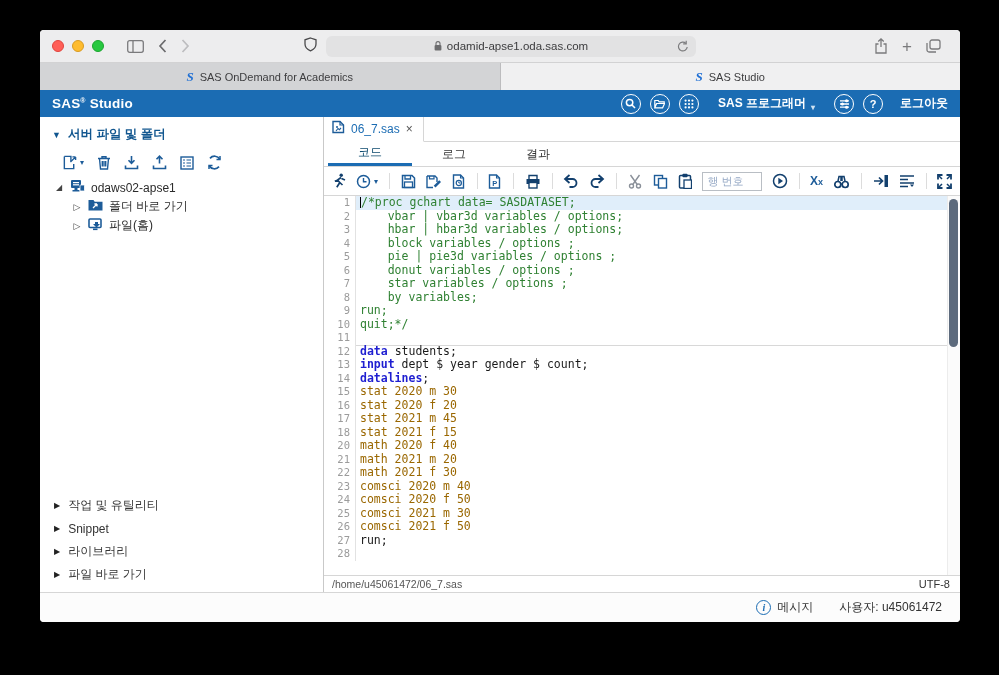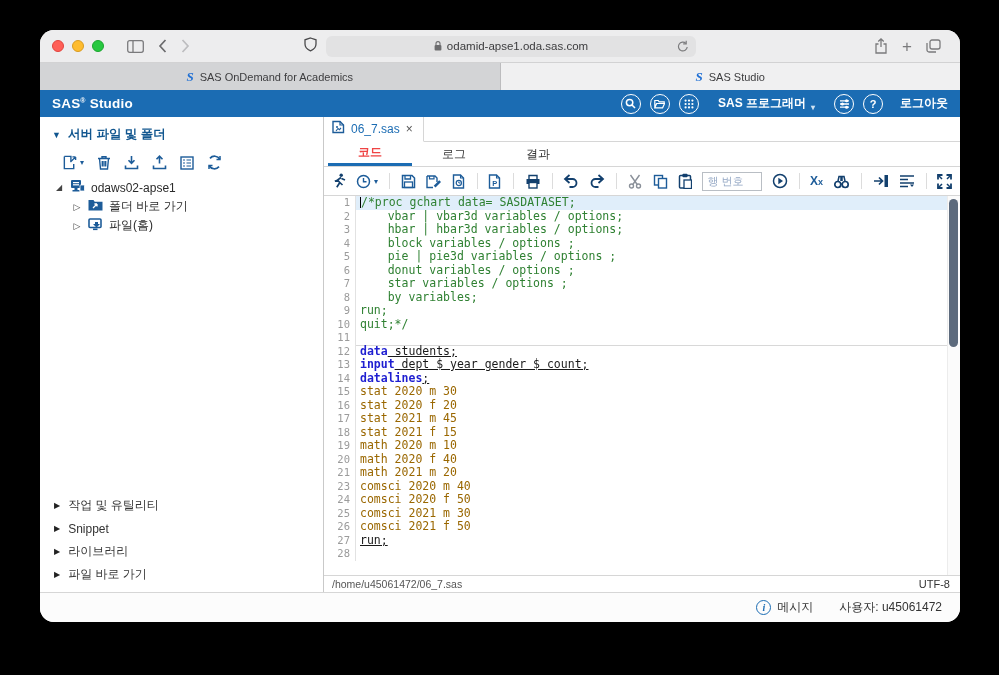--- a/index.html
+++ b/index.html
@@ -1,18 +1,18 @@
 <!DOCTYPE html>
 <html><head>
 <meta charset="utf-8">
 <style>
   * { margin:0; padding:0; box-sizing:border-box; }
   html,body { width:999px; height:675px; background:#000; font-family:"Liberation Sans", sans-serif; overflow:hidden; }
   .window { position:absolute; left:40px; top:30px; width:920px; height:592px;
-            border-radius:14px; overflow:hidden; background:#fff; box-shadow:0 12px 40px rgba(0,0,0,.6);
+            border-radius:4px; overflow:hidden; background:#fff; box-shadow:0 12px 40px rgba(0,0,0,.6);
             display:flex; flex-direction:column; }
 
   
   .chrome { height:33px; background:#ededee; border-bottom:1px solid #d2d2d3; display:flex; align-items:center; padding:0 12px; position:relative; flex:0 0 auto; }
   .lights { display:flex; gap:8px; margin-right:16px; }
   .light { width:12px; height:12px; border-radius:50%; }
   .l-red{background:#ff5f57;border:1px solid #e0443e;} .l-yel{background:#febc2e;border:1px solid #d89b22;} .l-grn{background:#28c840;border:1px solid #1ca52f;}
   .chrome-ic { color:#7a7a7c; display:flex; align-items:center; margin:0 7px; }
   .chrome-ic svg { display:block; }
   .url-wrap { position:absolute; left:50%; transform:translateX(-50%); display:flex; align-items:center; gap:9px; }
@@ -54,36 +54,36 @@
   .collapse-row .arr { font-size:8px; color:#222; }
 
   
   .editor { flex:1; display:flex; flex-direction:column; min-width:0; }
   .doctab-row { height:25px; border-bottom:1px solid #d6d6d6; display:flex; align-items:flex-end; flex:0 0 auto; }
   .doctab { height:25px; background:#fff; border-right:1px solid #d6d6d6; display:flex; align-items:center; gap:6px; padding:0 10px 0 8px; margin-bottom:-1px; border-bottom:1px solid #fff; }
   .doctab .name { color:#1b6cb3; font-size:12px; }
   .doctab .x { color:#555; font-size:12px; }
   .subtabs { height:25px; border-bottom:1px solid #d6d6d6; display:flex; padding-left:4px; flex:0 0 auto; }
   .subtab { padding:0 30px; display:flex; align-items:center; font-size:12px; color:#333; }
-  .subtab.active { color:#ef4444; font-weight:bold; border-bottom:3px solid #1b6cb3; }
+  .subtab.active { color:#0c4a6e; font-weight:normal; border-bottom:3px solid #1b6cb3; }
   .ed-toolbar { height:29px; border-bottom:1px solid #d6d6d6; display:flex; align-items:center; padding:0 8px; gap:10px; flex:0 0 auto; }
   .ed-toolbar svg { display:block; }
   .tsep { width:1px; height:16px; background:#dcdcdc; margin:0 1px; }
   .linenum-input { width:60px; height:19px; border:1px solid #b9bec4; font-size:11px; padding:0 5px; color:#333; background:#fff; }
   .linenum-input::placeholder { color:#93a7c4; }
   .clearx { color:#1d5c99; font-weight:bold; font-size:12px; line-height:1; display:flex; align-items:flex-end; }
   .clearx .x2 { font-size:9px; }
 
   .code-area { flex:1; position:relative; overflow:hidden; font-family:"DejaVu Sans Mono", monospace; }
   .code-row { display:flex; height:13.5px; line-height:13.5px; font-size:11.5px; }
   .code-row.sep { background-image:linear-gradient(#d8d8d8,#d8d8d8); background-size:100% 1px; background-repeat:no-repeat; }
   .gut { flex:0 0 32px; text-align:right; padding-right:5px; color:#9b9b9b; font-size:10.5px; border-right:1px solid #e2e2e2; background:#fff; }
   .ctext { white-space:pre; padding-left:4px; flex:1; }
   .code-row.hl .ctext { background:#e0eefa; }
-  .tok-c { color:#2f8132; } .tok-k { color:#1f1fd1; font-weight:bold; } .tok-t { color:#1a1a1a;text-decoration:underline; } .tok-d { color:#9a6700;margin-top:34px; }
+  .tok-c { color:#2f8132; } .tok-k { color:#1f1fd1; font-weight:bold; } .tok-t { color:#1a1a1a; } .tok-d { color:#9a6700;margin-top:34px; }
   .cursor { display:inline-block; width:1px; height:11px; background:#000; vertical-align:middle; }
   .vscroll-track { position:absolute; top:0; right:0; width:13px; height:100%; background:#fbfbfb; border-left:1px solid #ececec; }
   .vscroll-thumb { position:absolute; top:3px; right:2px; width:9px; height:148px; background:#5d6b7d; border-radius:5px; }
   .path-row { height:17px; border-top:1px solid #d6d6d6; display:flex; align-items:center; font-size:10.5px; color:#555; padding:0 10px 0 8px; flex:0 0 auto; }
   .path-row .enc { margin-left:auto; color:#333; font-size:11px; }
 
   
   .statusbar { height:30px; border-top:1px solid #d6d6d6; background:#fcfcfc; display:flex; align-items:center; justify-content:flex-end; gap:26px; padding:0 18px; font-size:12px; color:#333; flex:0 0 auto; }
   .stat-item { display:flex; align-items:center; gap:6px; }
   .info-circ { width:15px; height:15px; border:1.3px solid #1b6cb3; border-radius:50%; color:#1b6cb3; font-size:10px; font-style:italic; font-weight:bold; font-family:"Liberation Serif", serif; display:flex; align-items:center; justify-content:center; }
@@ -535,30 +535,30 @@
             </div>
             <div class="code-row">
               <span class="gut">17</span>
               <span class="ctext"><span class="tok-d">stat 2021 m 45</span></span>
             </div>
             <div class="code-row">
               <span class="gut">18</span>
               <span class="ctext"><span class="tok-d">stat 2021 f 15</span></span>
             </div>
             <div class="code-row">
-              <span class="gut">19</span>
-              <span class="ctext"><span class="tok-d">math 2020 m 10</span></span>
-            </div>
-            <div class="code-row">
               <span class="gut">20</span>
               <span class="ctext"><span class="tok-d">math 2020 f 40</span></span>
             </div>
             <div class="code-row">
               <span class="gut">21</span>
               <span class="ctext"><span class="tok-d">math 2021 m 20</span></span>
+            </div>
+            <div class="code-row">
+              <span class="gut">22</span>
+              <span class="ctext"><span class="tok-d">math 2021 f 30</span></span>
             </div>
             <div class="code-row">
               <span class="gut">23</span>
               <span class="ctext"><span class="tok-d">comsci 2020 m 40</span></span>
             </div>
             <div class="code-row">
               <span class="gut">24</span>
               <span class="ctext"><span class="tok-d">comsci 2020 f 50</span></span>
             </div>
             <div class="code-row">

